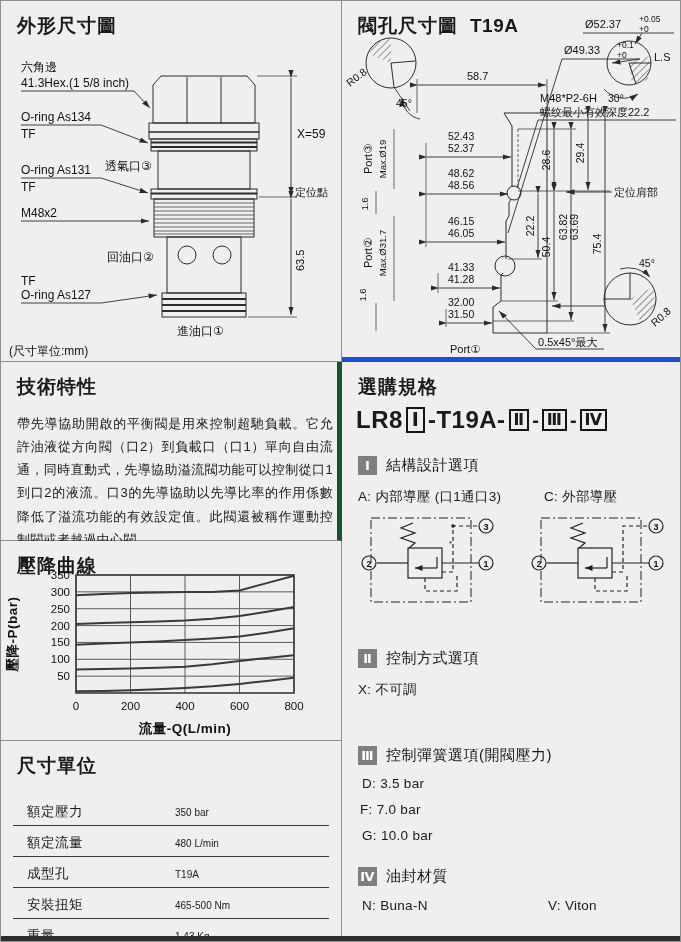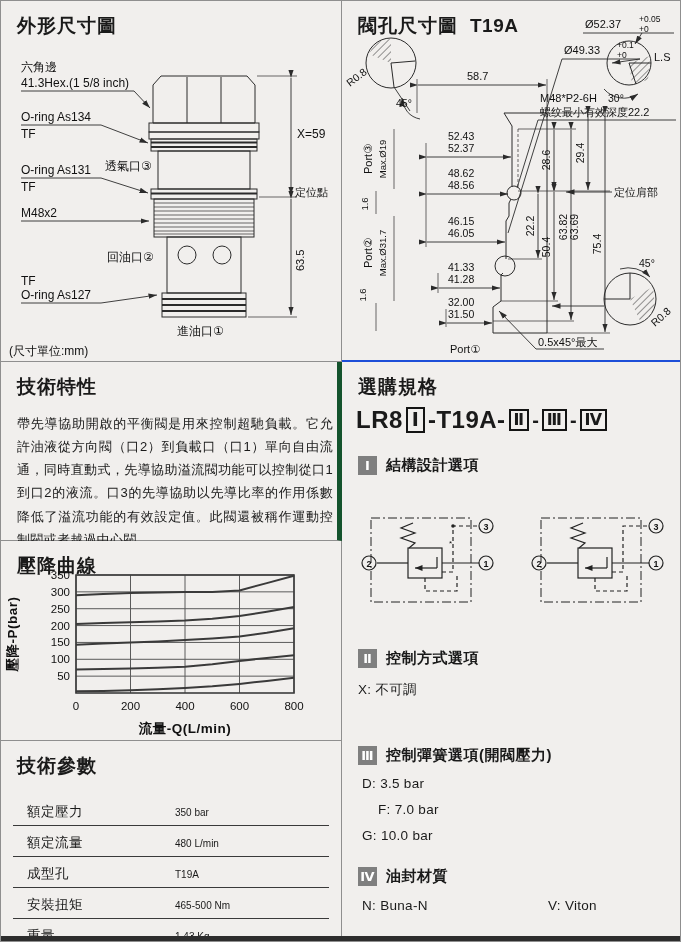--- a/index.html
+++ b/index.html
@@ -1,21 +1,21 @@
 <!DOCTYPE html>
 <html><head>
 <meta charset="utf-8">
 <style>
   *{margin:0;padding:0;box-sizing:border-box}
   html,body{width:681px;height:942px}
   body{font-family:"Liberation Sans","DejaVu Sans",sans-serif;color:#1a1a1a;background:#e8e6e4;position:relative}
   .page{position:absolute;left:0;top:0;width:681px;height:942px;background:#6d28d9;border:1px solid #8f8f8f;overflow:hidden}
   section{position:absolute;background:#f1efed}
   .sec-outline{left:0;top:0;width:341px;height:361px;border-right:1px solid #8f8f8f;border-bottom:1px solid #8f8f8f}
-  .sec-cavity{left:341px;top:0;width:340px;height:361px;border-bottom:2px solid #1d4ed8}
+  .sec-cavity{left:341px;top:0;width:340px;height:361px;border-bottom:5px solid #1d4ed8}
   .sec-features{left:0;top:361px;width:341px;height:179px;border-right:5px solid #14532d;border-bottom:1px solid #8f8f8f}
   .sec-curve{left:0;top:540px;width:341px;height:200px;border-right:1px solid #8f8f8f;border-bottom:1px solid #8f8f8f}
   .sec-params{left:0;top:740px;width:341px;height:195px;border-right:1px solid #8f8f8f}
   .sec-ordering{left:341px;top:361px;width:340px;height:574px}
   .bottom-bar{position:absolute;left:0;top:935px;width:681px;height:7px;background:#2d2d2d}
   h2{font-size:19px;font-weight:bold;letter-spacing:1px;padding:12px 0 0 16px}
   .sec-outline h2,.sec-cavity h2{position:absolute;left:0;top:0;z-index:2}
   h2 .latin{margin-left:12px;letter-spacing:.5px}
   .draw{position:absolute;left:0;top:0}
   
@@ -41,21 +41,21 @@
   .param-row .val{font-size:10px}
   
   .model-row{position:absolute;left:14px;top:44px;display:flex;align-items:center}
   .mc-big{font-size:24px;font-weight:bold;letter-spacing:.5px}
   .mc-box{border:2px solid #141414;font-weight:bold;line-height:1.15;padding:0 4px;margin:0 3px}
   .mc-box.b1{font-size:19px}
   .mc-box.bs{font-size:16px;padding:0 3px}
   .mc-dash{font-size:20px;font-weight:bold}
   .grp-head{position:absolute;display:flex;align-items:center;gap:9px}
   .grp-num{width:19px;height:19px;background:#7f7f7f;color:#fff;font-weight:bold;font-size:13px;display:flex;align-items:center;justify-content:center}
-  .grp-title{font-size:15px;font-weight:bold;letter-spacing:.5px}
+  .grp-title{font-size:15px;font-weight:normal;letter-spacing:.5px}
   .opt{position:absolute;font-size:13.5px;letter-spacing:.3px}
   .opt-pair{position:absolute;display:flex;font-size:13.5px;letter-spacing:.3px}
   .opt-pair span:first-child{width:186px}
   .schem-row{position:absolute;left:4px;top:148px;display:flex;gap:6px}
   .sch .ln{stroke:#222;stroke-width:1.2;fill:none}
   .sch .bnd{stroke:#222;stroke-width:1;fill:none;stroke-dasharray:9 3 2 3}
   .sch .pp{stroke:#222;stroke-width:1.2;fill:none;stroke-dasharray:4 3}
   .sch .pn{font-size:9px;text-anchor:middle;font-weight:bold}
 </style>
 </head>
@@ -309,21 +309,21 @@
         <polyline class="curve" points="75.0,52.9 102.3,51.9 129.5,51.2 156.8,50.5 184.0,49.5 211.3,47.8 238.5,45.1 265.8,40.7 293.0,36.0"></polyline>
         <polyline class="curve" points="75.0,73.8 102.3,72.4 129.5,71.4 156.8,70.4 184.0,69.1 211.3,67.4 238.5,65.4 265.8,61.7 293.0,57.3"></polyline>
         <polyline class="curve" points="75.0,98.4 102.3,98.1 129.5,97.4 156.8,96.7 184.0,95.7 211.3,93.3 238.5,90.0 265.8,86.9 293.0,84.2"></polyline>
         <polyline class="curve" points="75.0,120.3 102.3,120.0 129.5,119.3 156.8,118.3 184.0,116.9 211.3,115.3 238.5,112.9 265.8,109.9 293.0,106.8"></polyline>
         <text class="axis-label" x="184" y="162" text-anchor="middle">流量-Q(L/min)</text>
         <text class="axis-label" transform="translate(16,63) rotate(-90)" text-anchor="middle">壓降-P(bar)</text>
       </svg>
   </section>
 
   <section class="sec-params">
-    <h2>技術參數</h2>
+    <h2>尺寸單位</h2>
     <div class="param-rows">
       <div class="param-row">
           <span class="lbl">額定壓力</span>
           <span class="val">350 bar</span>
         </div>
       <div class="param-row">
           <span class="lbl">額定流量</span>
           <span class="val">480 L/min</span>
         </div>
       <div class="param-row">
@@ -351,20 +351,24 @@
       <span class="mc-box bs">Ⅱ</span>
       <span class="mc-dash">-</span>
       <span class="mc-box bs">Ⅲ</span>
       <span class="mc-dash">-</span>
       <span class="mc-box bs">Ⅳ</span>
     </div>
 
     <div class="grp-head" style="left:16px;top:94px">
       <span class="grp-num">Ⅰ</span>
       <span class="grp-title">結構設計選項</span>
+    </div>
+    <div class="opt-pair" style="left:16px;top:126px">
+      <span>A: 内部導壓 (口1通口3)</span>
+      <span>C: 外部導壓</span>
     </div>
 
     <div class="schem-row">
       <svg class="sch" id="schemA" width="164" height="106" viewBox="0 0 150 106">
           <defs>
             <marker id="saA" markerWidth="9" markerHeight="8" refX="7.5" refY="3.5" orient="auto" markerUnits="userSpaceOnUse">
               <path d="M0,0.6 L7.5,3.5 L0,6.4 Z" fill="#222"></path>
             </marker>
           </defs>
           <rect class="bnd" x="18" y="8" width="100" height="84"></rect>
@@ -413,21 +417,21 @@
       <span class="grp-num">Ⅱ</span>
       <span class="grp-title">控制方式選項</span>
     </div>
     <div class="opt" style="left:16px;top:319px">X: 不可調</div>
 
     <div class="grp-head" style="left:16px;top:384px">
       <span class="grp-num">Ⅲ</span>
       <span class="grp-title">控制彈簧選項(開閥壓力)</span>
     </div>
     <div class="opt" style="left:20px;top:414px">D: 3.5 bar</div>
-    <div class="opt" style="left:36px;top:440px">F: 7.0 bar</div>
+    <div class="opt" style="left:18px;top:440px">F: 7.0 bar</div>
     <div class="opt" style="left:20px;top:466px">G: 10.0 bar</div>
 
     <div class="grp-head" style="left:16px;top:505px">
       <span class="grp-num">Ⅳ</span>
       <span class="grp-title">油封材質</span>
     </div>
     <div class="opt-pair" style="left:20px;top:536px">
       <span>N: Buna-N</span>
       <span>V: Viton</span>
     </div>

